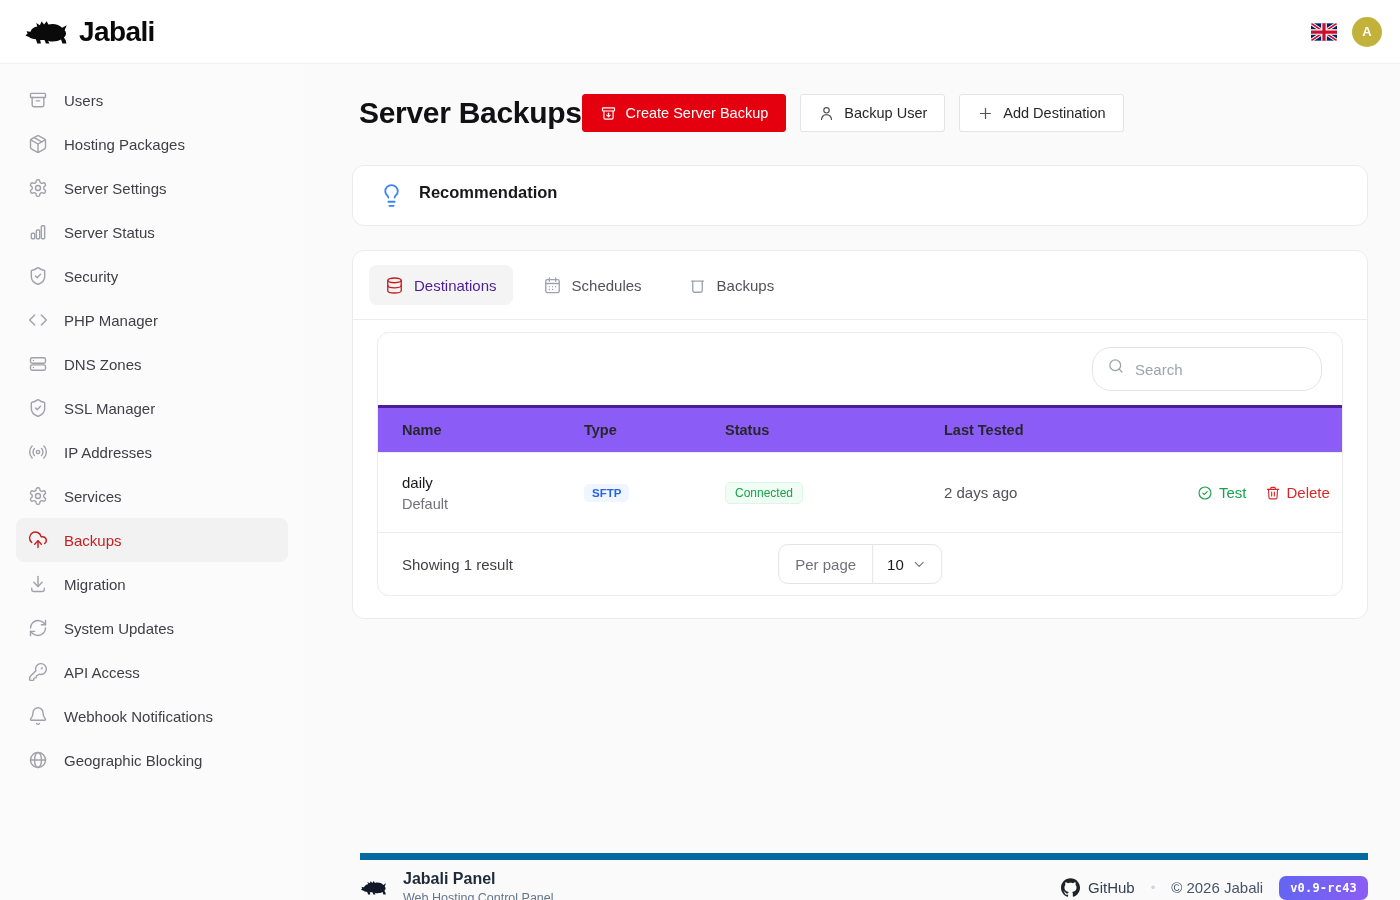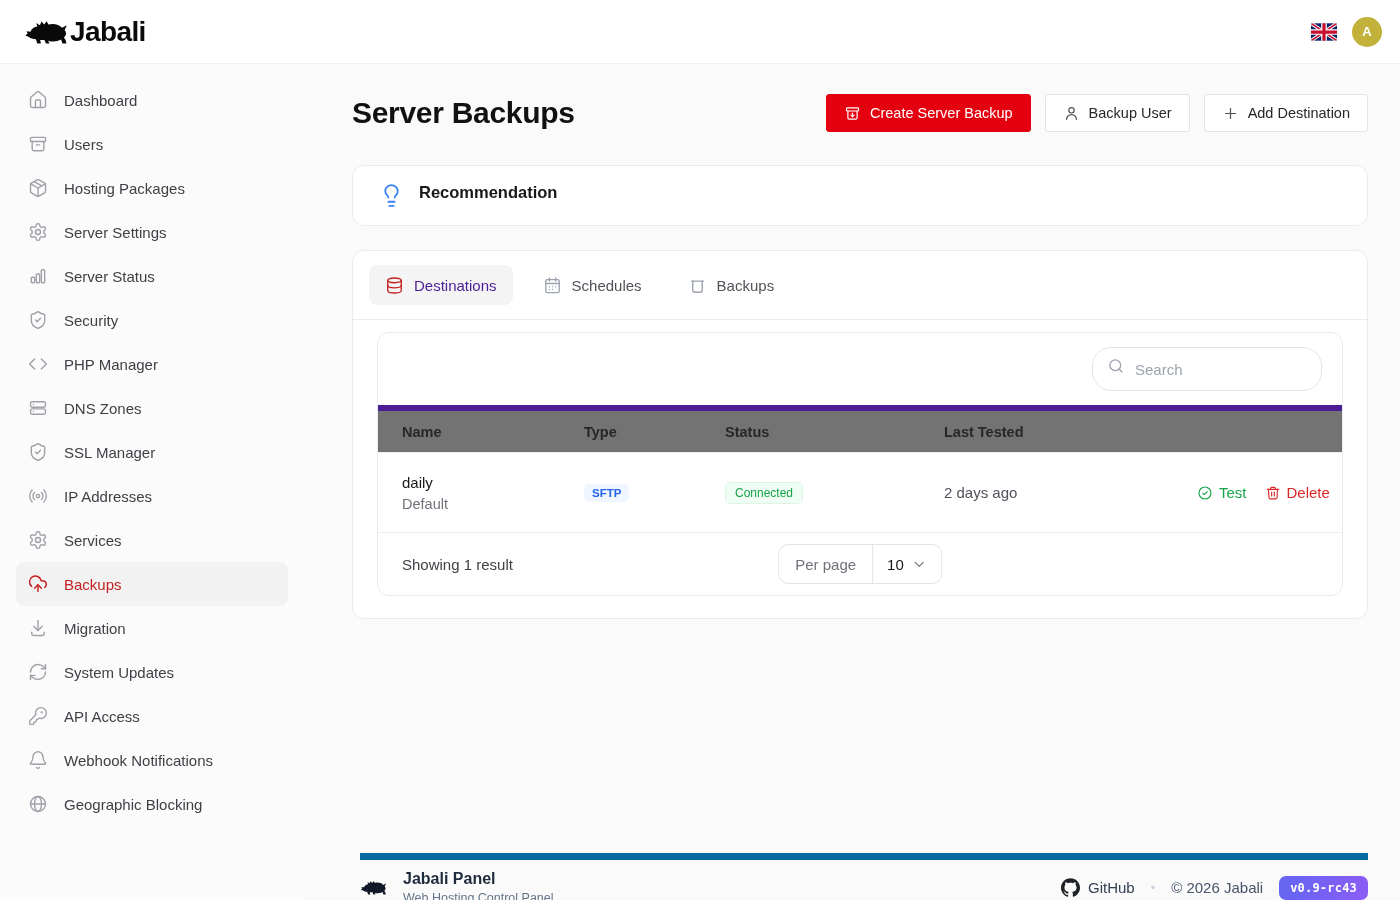--- a/index.html
+++ b/index.html
@@ -5,42 +5,42 @@
   html,body{margin:0;padding:0;background:#fafafa;}
   .app{width:1400px;height:900px;position:relative;overflow:hidden;background:#fafafa;
        font-family:"Liberation Sans",sans-serif;color:#3f3f46;}
   span[data-icon]{display:inline-flex;flex:none;}
   span[data-icon] svg{width:100%;height:100%;display:block;}
 
   
   .topbar{position:absolute;top:0;left:0;right:0;height:64px;background:#fff;
           border-bottom:1px solid #f1f1f2;display:flex;align-items:center;
           justify-content:space-between;padding:0 18px 0 24px;box-sizing:border-box;z-index:5;}
-  .brand{display:flex;align-items:center;color:#0a0a0a;text-align:center;}
+  .brand{display:flex;align-items:center;gap:9px;color:#0a0a0a;text-align:center;}
   .brand .boar{width:46px;height:34px;}
   .brand-name{font-size:28px;font-weight:800;letter-spacing:-0.6px;}
   .topbar-right{display:flex;align-items:center;gap:15px;}
   .flag{width:26px;height:18px;border-radius:2px;overflow:hidden;cursor:pointer;}
   .flag svg{width:100%;height:100%;display:block;}
   .avatar{width:30px;height:30px;border-radius:50%;background:#c2b23c;color:#fff;
           font-size:13px;font-weight:700;display:flex;align-items:center;justify-content:center;cursor:pointer;}
 
   
   .sidebar{position:absolute;top:64px;left:0;width:304px;bottom:0;background:#fbfbfb;
            padding-top:14px;box-sizing:border-box;}
   .side-item{height:44px;margin:0 16px;padding:0 12px;border-radius:8px;display:flex;
              align-items:center;gap:16px;font-size:15px;color:#3f3f46;cursor:pointer;}
   .side-item span[data-icon]{width:20px;height:20px;color:#a1a1aa;}
   .side-item.active{background:#f2f2f3;color:#c41f1f;font-weight:500;}
   .side-item.active span[data-icon]{color:#c41f1f;}
 
   
   .main{position:absolute;left:304px;top:64px;right:0;bottom:0;
         padding:30px 32px 0 48px;box-sizing:border-box;}
-  .page-head{display:flex;align-items:center;justify-content:space-between;}
+  .page-head{display:flex;align-items:center;justify-content:flex-start;margin-left:7px;}
   .page-title{font-size:30px;font-weight:800;color:#111113;letter-spacing:-0.3px;}
   .actions{display:flex;gap:14px;}
   .btn{height:38px;display:inline-flex;align-items:center;gap:9px;padding:0 17px;
        border-radius:3px;font-size:14.5px;background:#fff;border:1px solid #e4e4e7;
        color:#27272a;cursor:pointer;white-space:nowrap;}
   .btn span[data-icon]{width:17px;height:17px;color:#52525b;}
   .btn.primary{background:#e4000f;border-color:#e4000f;color:#fff;}
   .btn.primary span[data-icon]{color:#fff;}
 
   .card{background:#fff;border:1px solid #ebebec;border-radius:12px;box-sizing:border-box;}
@@ -62,21 +62,21 @@
   .search-row{display:flex;justify-content:flex-end;padding:14px 20px;}
   .search-box{position:relative;width:230px;height:44px;}
   .search-box input{width:100%;height:100%;box-sizing:border-box;border:1px solid #e4e4e7;
                     border-radius:19px;padding:0 14px 0 42px;font-size:15px;color:#18181b;
                     outline:none;background:#fff;font-family:inherit;}
   .search-box input::placeholder{color:#9ca3af;}
   .search-box span[data-icon]{position:absolute;left:15px;top:10px;width:18px;height:18px;color:#9ca3af;}
 
   .thead,.trow{display:grid;grid-template-columns:182px 141px 219px 253px 1fr;
                align-items:center;padding-left:24px;box-sizing:border-box;}
-  .thead{height:48px;background:#737373;border-top:6px solid #4c1d95;border-bottom:1px solid #ededee;
+  .thead{height:48px;background:#8b5cf6;border-top:3px solid #4c1d95;border-bottom:1px solid #ededee;
          font-size:14.5px;font-weight:700;color:#27272a;}
   .trow{height:80px;border-bottom:1px solid #ededee;font-size:15px;}
   .nm{color:#18181b;}
   .sub{color:#71717a;font-size:14.5px;margin-top:5px;}
   .badge-type{display:inline-block;font-size:11.5px;font-weight:600;color:#2563eb;
               background:#eff6ff;padding:3px 8px;border-radius:5px;}
   .badge-status{display:inline-block;font-size:12px;color:#16a34a;background:#f0fdf4;
                 border:1px solid #dcf5e5;padding:3px 9px;border-radius:5px;}
   .cell-time{color:#52525b;}
   .cell-actions{display:flex;justify-content:flex-end;align-items:center;gap:18px;padding-right:22px;}
@@ -134,29 +134,20 @@
             <path d="M30 0v40M0 20h60" stroke="#fff" stroke-width="13"></path>
             <path d="M30 0v40M0 20h60" stroke="#C8102E" stroke-width="7.5"></path>
           </svg>
         </span>
       <div class="avatar">A</div>
     </div>
   </div>
 
   <nav class="sidebar" id="sidebar">
       <div class="side-item">
-        <span data-icon="home-icon">
-          <svg viewBox="0 0 24 24" fill="none" stroke="currentColor" stroke-width="1.7" stroke-linecap="round" stroke-linejoin="round">
-            <path d="M15 21v-8a1 1 0 0 0-1-1h-4a1 1 0 0 0-1 1v8"></path>
-            <path d="M3 10a2 2 0 0 1 .709-1.528l7-6a2 2 0 0 1 2.582 0l7 6A2 2 0 0 1 21 10v9a2 2 0 0 1-2 2H5a2 2 0 0 1-2-2z"></path>
-          </svg>
-        </span>
-        <span>Dashboard</span>
-      </div>
-      <div class="side-item">
         <span data-icon="archive-icon">
           <svg viewBox="0 0 24 24" fill="none" stroke="currentColor" stroke-width="1.7" stroke-linecap="round" stroke-linejoin="round">
             <rect x="3" y="4" width="18" height="5" rx="1"></rect>
             <path d="M5 9v9a2 2 0 0 0 2 2h10a2 2 0 0 0 2-2V9"></path>
             <path d="M10 13h4"></path>
           </svg>
         </span>
         <span>Users</span>
       </div>
       <div class="side-item">

